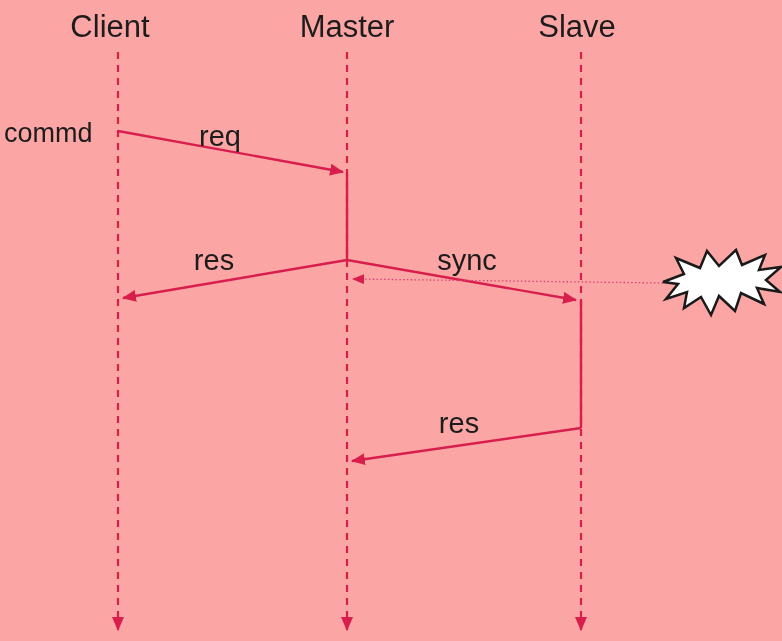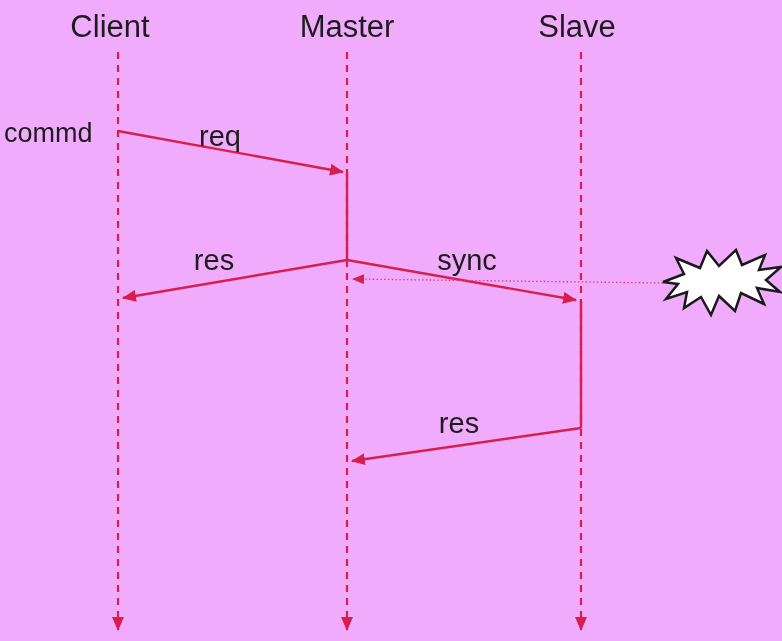--- a/index.html
+++ b/index.html
@@ -5,21 +5,21 @@
   html, body {
     margin: 0;
     padding: 0;
     background: #ffffff;
     font-family: "Liberation Sans", sans-serif;
   }
   .canvas {
     position: relative;
     width: 782px;
     height: 641px;
-    background: #f0abfc;
+    background: #fca5a5;
     overflow: hidden;
     text-align: center;
   }
   svg text {
     font-family: "Liberation Sans", sans-serif;
     fill: #1c1c1c;
   }
   .actor-title { font-size: 31px; }
   .msg-label   { font-size: 29px; }
   .note-label  { font-size: 27px; }

